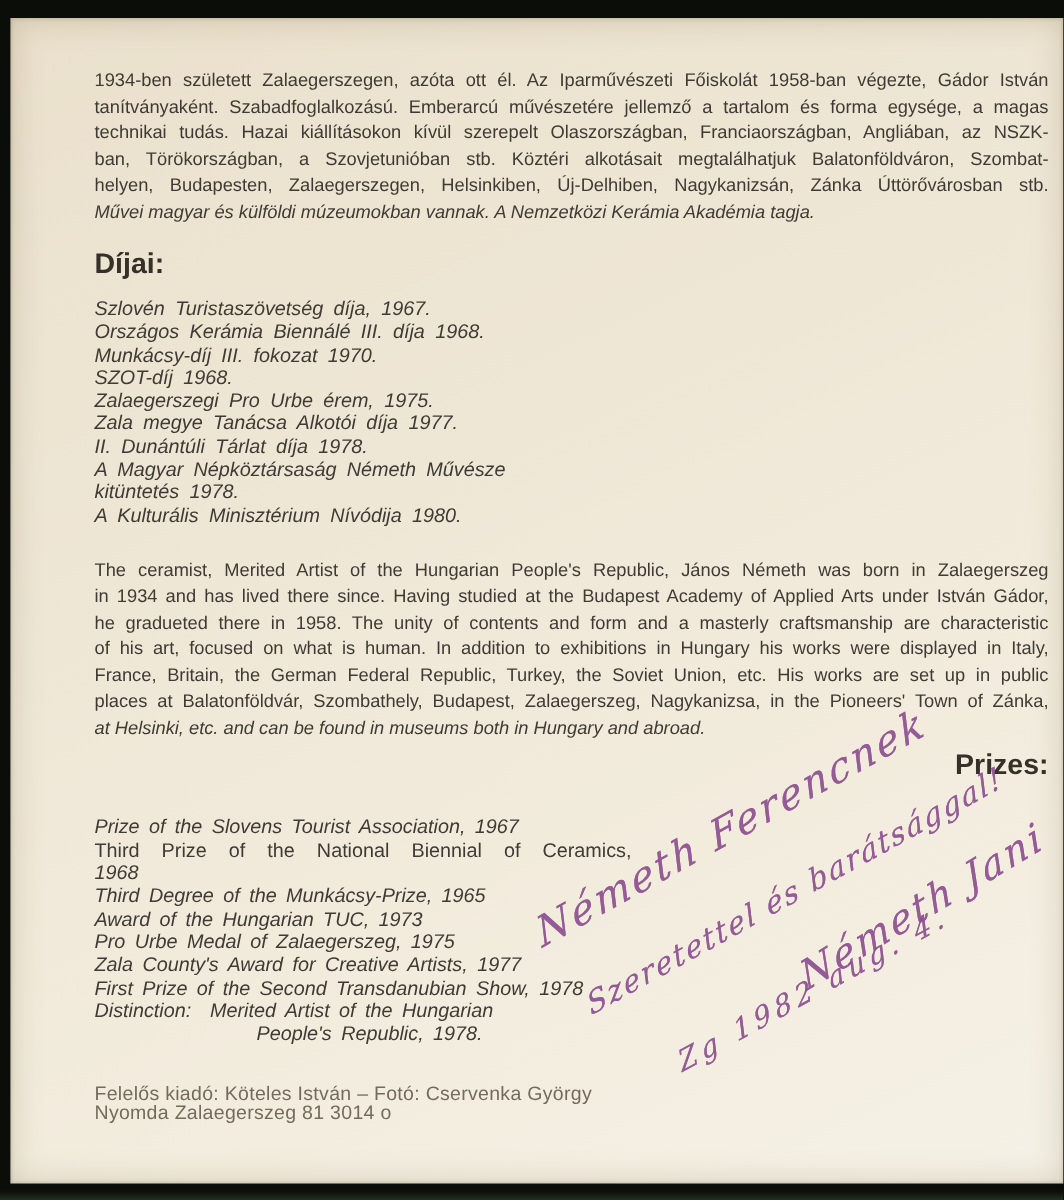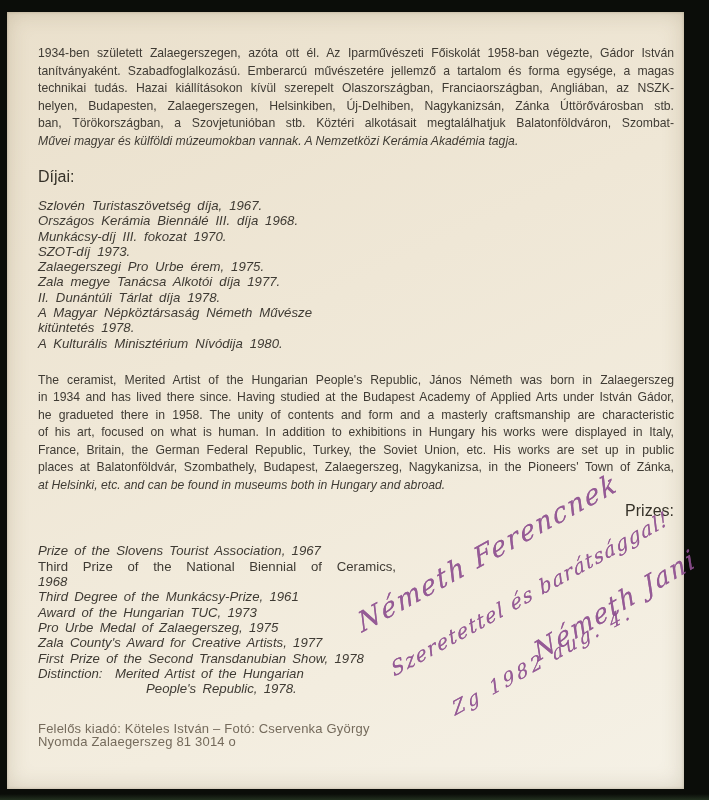--- a/index.html
+++ b/index.html
@@ -9,30 +9,31 @@
     font-family:"Liberation Sans",sans-serif;
   }
   .scan-edge-bottom{
     position:absolute;left:0;bottom:0;width:709px;height:6px;
     background:linear-gradient(0deg,#22301f,#0b0d09);
   }
   .paper{
     position:absolute;left:7px;top:12px;width:677px;height:777px;
     background:linear-gradient(155deg,#eae0cc 0%,#efe7d6 40%,#f3eddf 75%,#f5f1e6 100%);
     box-shadow:inset 0 0 22px rgba(105,85,45,.22), inset 0 0 3px rgba(60,45,20,.25);
+    padding-left:25px;
   }
   .content{
     position:relative;
     padding:33px 10px 0 31px;
     color:var(--text-color,#3f3b34);
   }
   .para{width:636px;font-size:12.2px;line-height:17.5px;}
   .jline{white-space:nowrap;text-align:justify;text-align-last:justify;}
   .pline{white-space:nowrap;font-style:italic;}
-  .heading{font-weight:normal;font-size:16px;line-height:16px;color:#353128;}
+  .heading{font-weight:bold;font-size:19px;line-height:16px;color:#353128;}
   .heading.dijai{margin-top:19px;}
   .heading.prizes{margin-top:9px;text-align:right;}
   .list{font-size:13.2px;line-height:15.3px;}
   .list.awards{margin-top:13px;word-spacing:3.2px;}
   .list.prizes{margin-top:24px;width:358px;word-spacing:2.6px;}
   .list .jline{white-space:normal;text-align:justify;text-align-last:justify;}
   .indent{padding-left:108px;}
   .para.en{margin-top:21px;}
   .colophon{
     margin-top:26px;
@@ -55,32 +56,32 @@
 </head>
 <body style="--scan-bg: #0b0d09; --text-color: #3f3b34; --ink-color: #8e4f90;">
 
 <div class="paper">
   <div class="content">
 
     <div class="para hu">
         <div class="jline">1934-ben született Zalaegerszegen, azóta ott él. Az Iparművészeti Főiskolát 1958-ban végezte, Gádor István</div>
         <div class="jline">tanítványaként. Szabadfoglalkozású. Emberarcú művészetére jellemző a tartalom és forma egysége, a magas</div>
         <div class="jline">technikai tudás. Hazai kiállításokon kívül szerepelt Olaszországban, Franciaországban, Angliában, az NSZK-</div>
+        <div class="jline">ban, Törökországban, a Szovjetunióban stb. Köztéri alkotásait megtalálhatjuk Balatonföldváron, Szombat-</div>
         <div class="jline">helyen, Budapesten, Zalaegerszegen, Helsinkiben, Új-Delhiben, Nagykanizsán, Zánka Úttörővárosban stb.</div>
-        <div class="jline">ban, Törökországban, a Szovjetunióban stb. Köztéri alkotásait megtalálhatjuk Balatonföldváron, Szombat-</div>
         <div class="pline">Művei magyar és külföldi múzeumokban vannak. A Nemzetközi Kerámia Akadémia tagja.</div>
       </div>
 
     <div class="heading dijai">Díjai:</div>
 
     <div class="list awards">
         <div class="pline">Szlovén Turistaszövetség díja, 1967.</div>
         <div class="pline">Országos Kerámia Biennálé III. díja 1968.</div>
         <div class="pline">Munkácsy-díj III. fokozat 1970.</div>
-        <div class="pline">SZOT-díj 1973.</div>
+        <div class="pline">SZOT-díj 1968.</div>
         <div class="pline">Zalaegerszegi Pro Urbe érem, 1975.</div>
         <div class="pline">Zala megye Tanácsa Alkotói díja 1977.</div>
         <div class="pline">II. Dunántúli Tárlat díja 1978.</div>
         <div class="pline">A Magyar Népköztársaság Németh Művésze</div>
         <div class="pline">kitüntetés 1978.</div>
         <div class="pline">A Kulturális Minisztérium Nívódija 1980.</div>
       </div>
 
     <div class="para en">
         <div class="jline">The ceramist, Merited Artist of the Hungarian People's Republic, János Németh was born in Zalaegerszeg</div>
@@ -91,21 +92,21 @@
         <div class="jline">places at Balatonföldvár, Szombathely, Budapest, Zalaegerszeg, Nagykanizsa, in the Pioneers' Town of Zánka,</div>
         <div class="pline">at Helsinki, etc. and can be found in museums both in Hungary and abroad.</div>
       </div>
 
     <div class="heading prizes">Prizes:</div>
 
     <div class="list prizes">
         <div class="pline">Prize of the Slovens Tourist Association, 1967</div>
         <div class="jline">Third Prize of the National Biennial of Ceramics,</div>
         <div class="pline">1968</div>
-        <div class="pline">Third Degree of the Munkácsy-Prize, 1961</div>
+        <div class="pline">Third Degree of the Munkácsy-Prize, 1965</div>
         <div class="pline">Award of the Hungarian TUC, 1973</div>
         <div class="pline">Pro Urbe Medal of Zalaegerszeg, 1975</div>
         <div class="pline">Zala County's Award for Creative Artists, 1977</div>
         <div class="pline">First Prize of the Second Transdanubian Show, 1978</div>
         <div class="pline">Distinction:&nbsp; Merited Artist of the Hungarian</div>
         <div class="pline indent">People's Republic, 1978.</div>
       </div>
 
     <div class="colophon">
       <div>Felelős kiadó: Köteles István – Fotó: Cservenka György</div>

